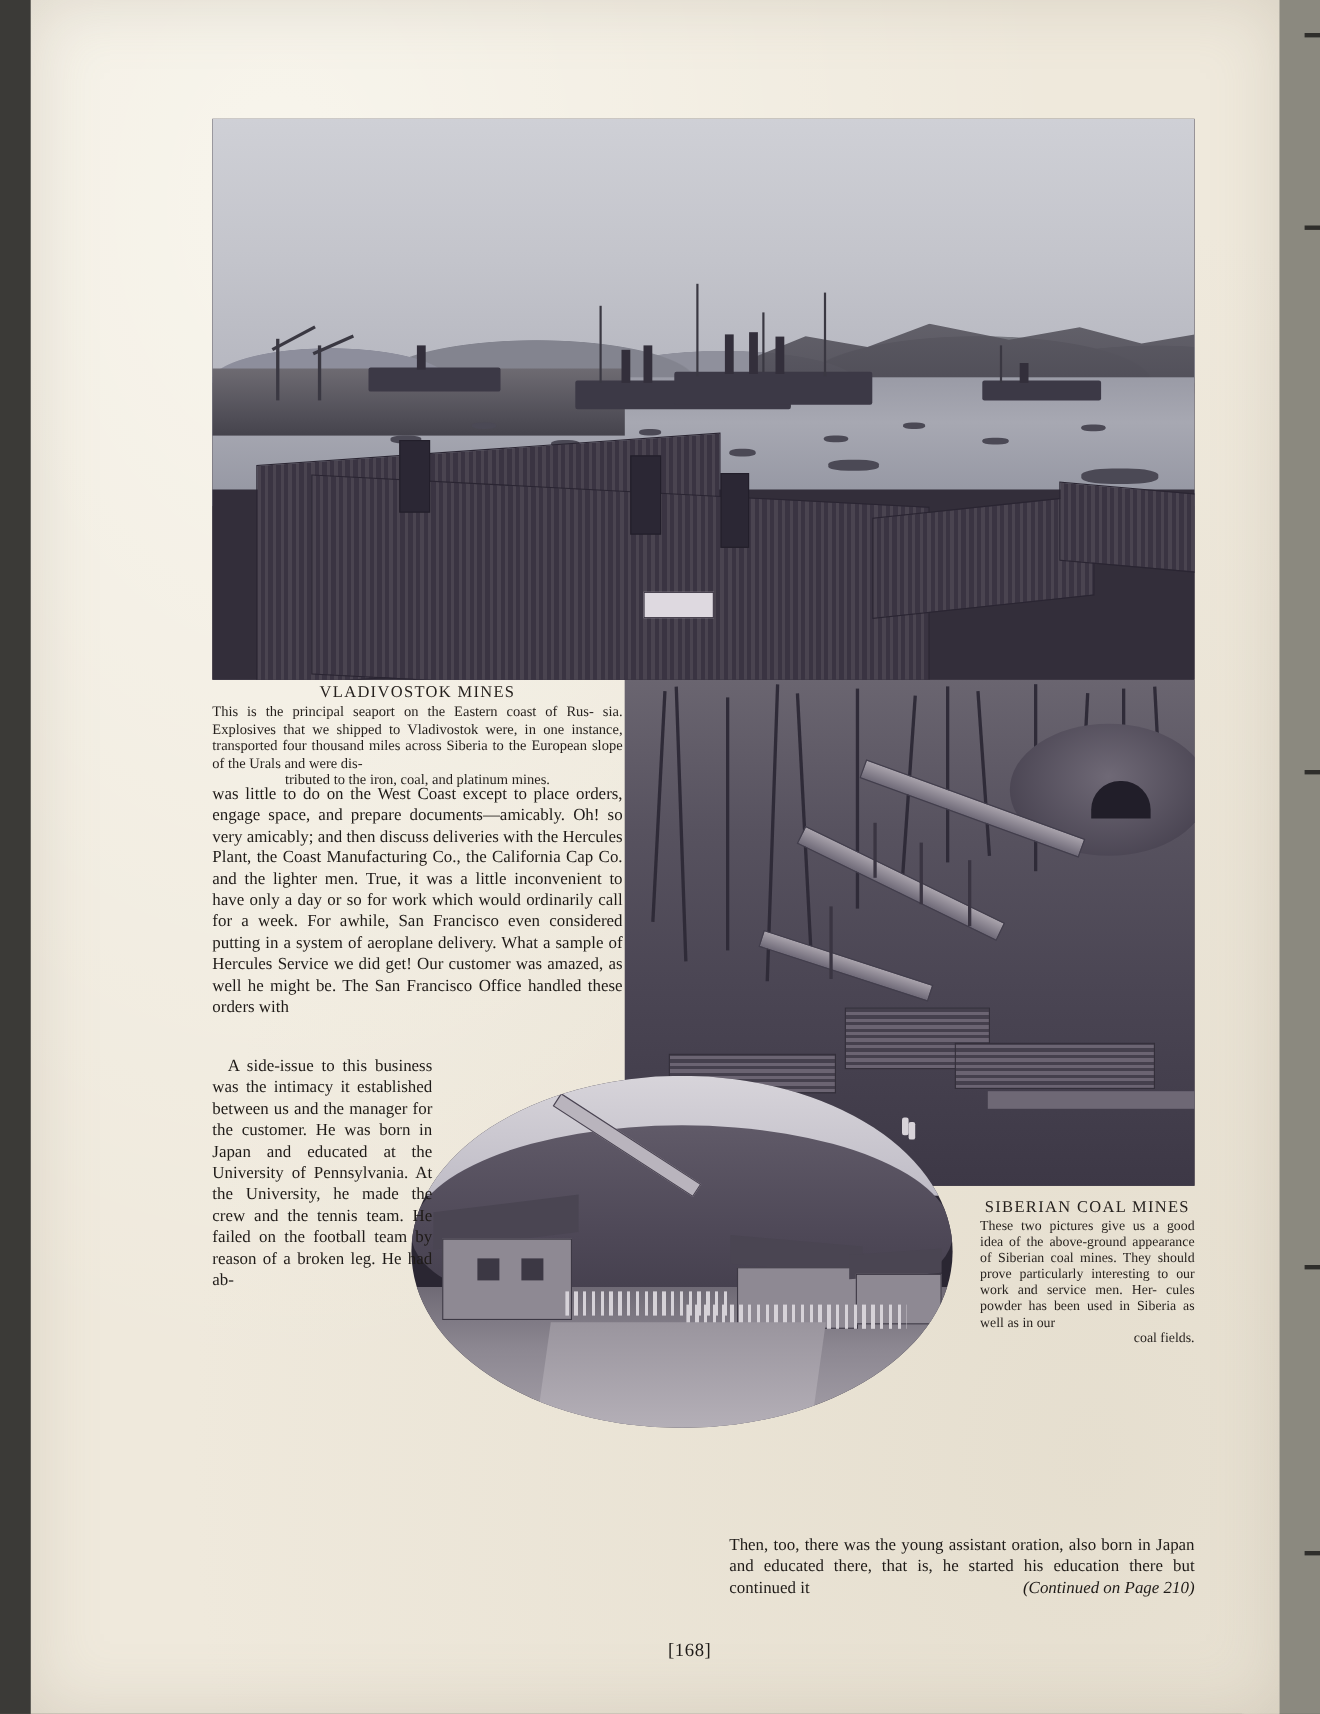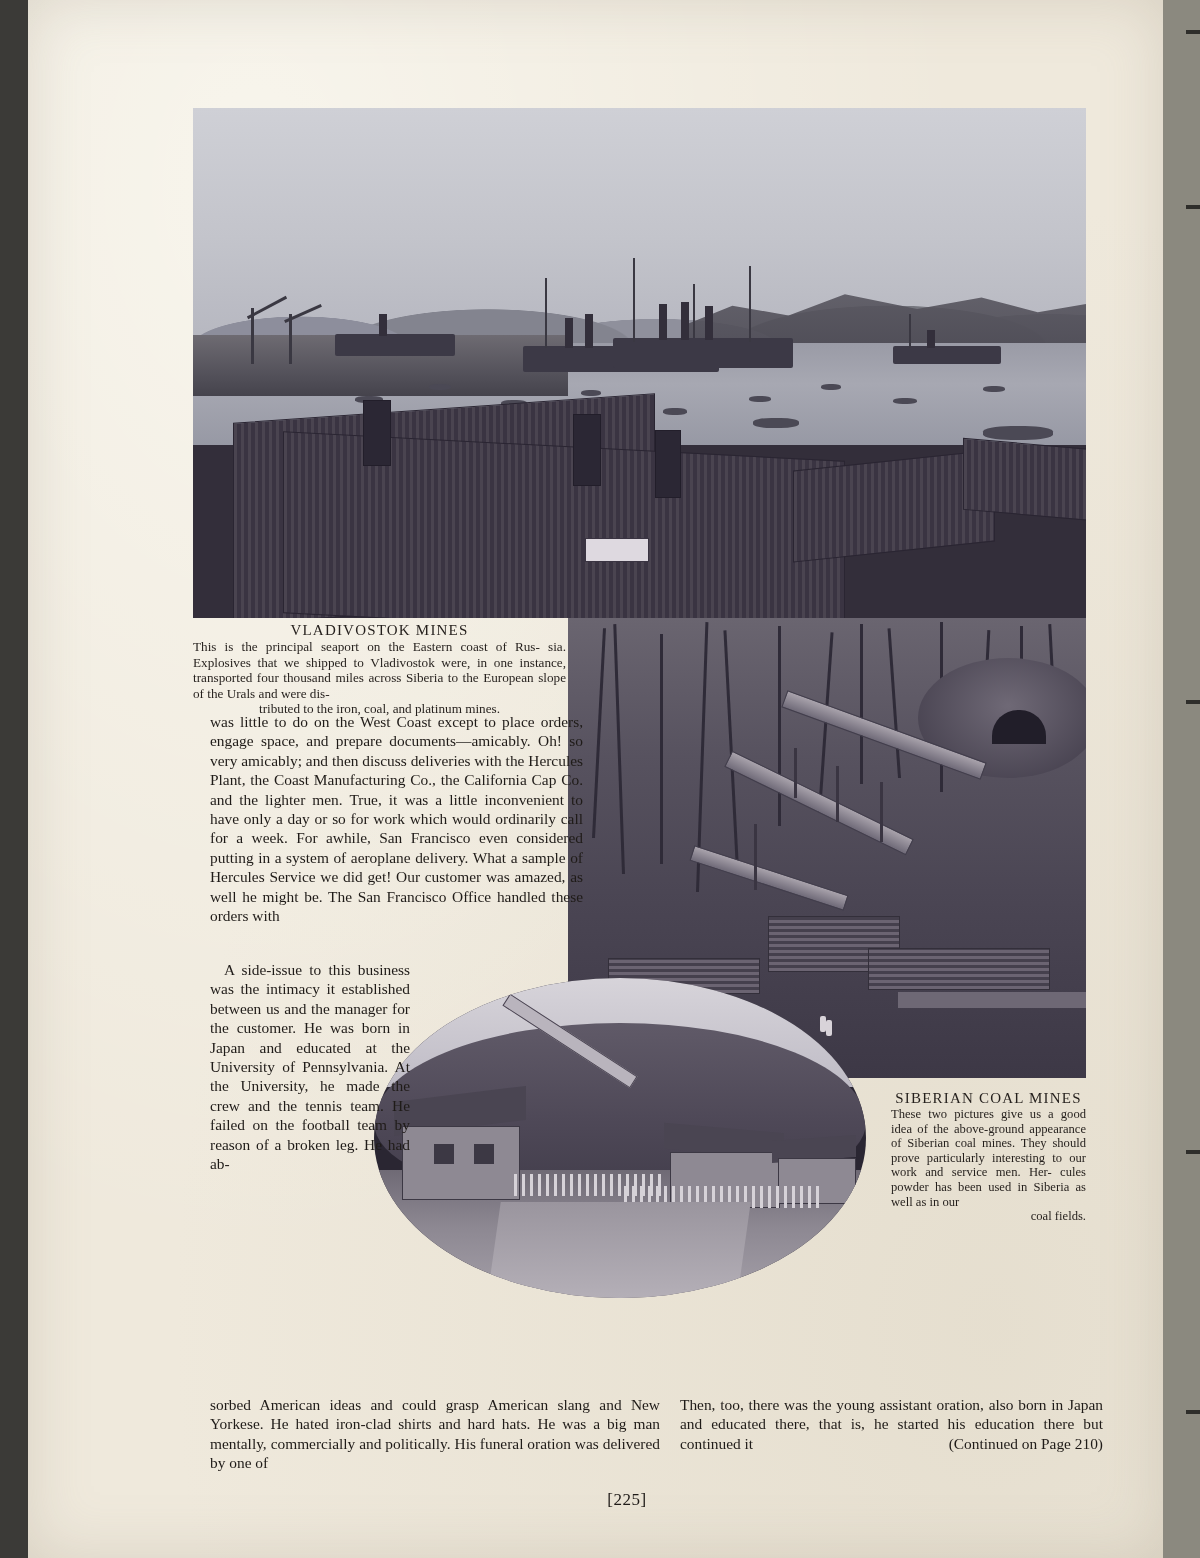--- a/index.html
+++ b/index.html
@@ -216,21 +216,20 @@
   #cap-mines .caption-body { text-align: justify; font-size: 12.6px; line-height: 14.6px;}
   #cap-mines .caption-body .last { text-align: right; }
 
   .body-col {
     position: absolute;
     font-family: "Liberation Serif", serif;
     font-size: 15.4px;
     line-height: 19.4px;
     color: #1f1b18;
     text-align: justify;
-    margin-left: 17px;
   }
   #col-left-narrow {
     left: 25px; top: 612px; width: 373px;
   }
   #col-left-narrow p { margin: 0; }
 
   #col-left-thin {
     left: 25px; top: 860px; width: 200px;
   }
   #col-left-thin p { margin: 0; }
@@ -244,20 +243,21 @@
     left: 25px; top: 1295px; width: 450px;
   }
   #col-bottom-left p { margin: 0; }
 
   #col-bottom-right {
     left: 495px; top: 1295px; width: 423px;
   }
   #col-bottom-right p { margin: 0; }
   #col-bottom-right p + p { text-indent: 16px; }
   .continued {
+    font-style: italic;
     float: right;
   }
 
   #folio {
     position: absolute;
     left: 0; top: 1390px; width: 918px;
     text-align: center;
     font-family: "Liberation Serif", serif;
     font-size: 17px;
     color: #1f1b18;
@@ -431,25 +431,22 @@
 
       <div class="body-col" id="col-left-narrow">
         <p>was little to do on the West Coast except to place orders, engage space, and prepare documents—amicably. Oh! so very amicably; and then discuss deliveries with the Hercules Plant, the Coast Manufacturing Co., the California Cap Co. and the lighter men. True, it was a little inconvenient to have only a day or so for work which would ordinarily call for a week. For awhile, San Francisco even considered putting in a system of aeroplane delivery.  What a sample of Hercules Service we did get! Our customer was amazed, as well he might be. The San Francisco Office handled these orders with</p>
       </div>
 
       <div class="body-col" id="col-left-thin">
         <p style="text-indent:14px;">A side-issue to this business was the intimacy it established between us and the manager for the customer. He was born in Japan and educated at the University of Pennsylvania. At the University, he made the crew and the tennis team. He failed on the football team by reason of a broken leg.  He had ab-</p>
       </div>
 
 
-      <div class="body-col" id="col-bottom-left">
-        <p>sorbed American ideas and could grasp American slang and New Yorkese.  He hated iron-clad shirts and hard hats.  He was a big man mentally, commercially and politically.   His funeral oration was delivered by one of</p>
-      </div>
 
       <div class="body-col" id="col-bottom-right">
         <p><span>Then, too, there was the young assistant oration, also born in Japan and educated there, that is, he started his education there but continued it</span> <span class="continued">(Continued on Page 210)</span></p>
       </div>
 
-      <div id="folio">[225]</div>
+      <div id="folio">[168]</div>
 
     </div>
   </div>
 </div>
 
 </body></html>

